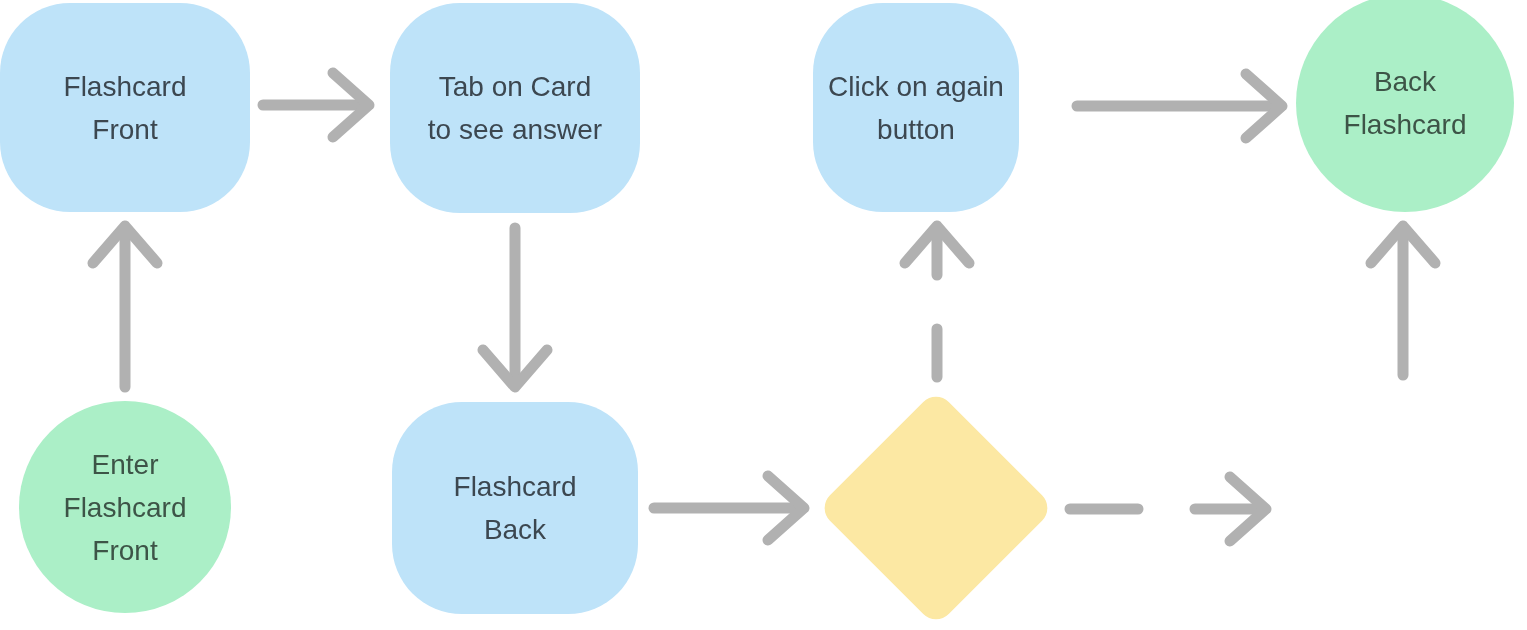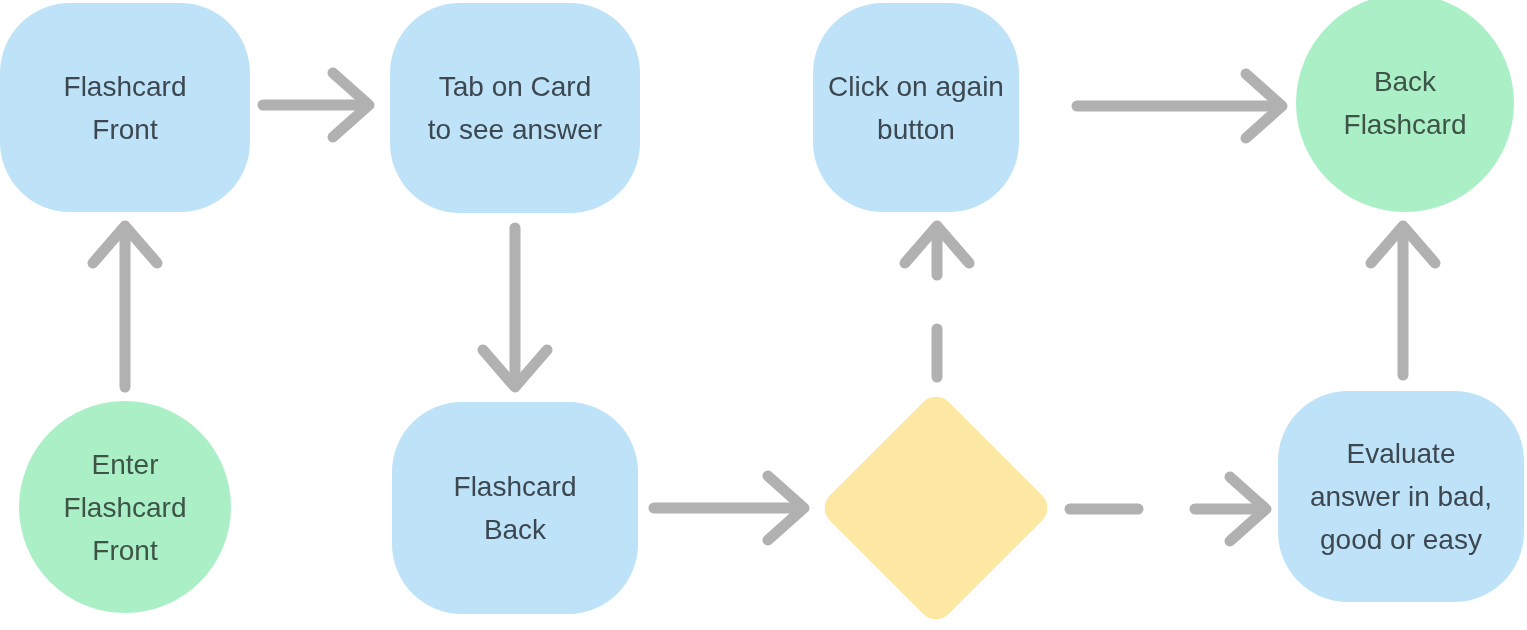--- a/index.html
+++ b/index.html
@@ -135,19 +135,14 @@
 Front</span>
   </div>
 
   <div class="node rect blue n-back">
     <span class="label">Flashcard
 Back</span>
   </div>
 
   <div class="diamond-shape"></div>
 
-  <div class="node rect blue n-evaluate">
-    <span class="label">Evaluate
-answer in bad,
-good or easy</span>
-  </div>
 
 </div>
 
 </body></html>

